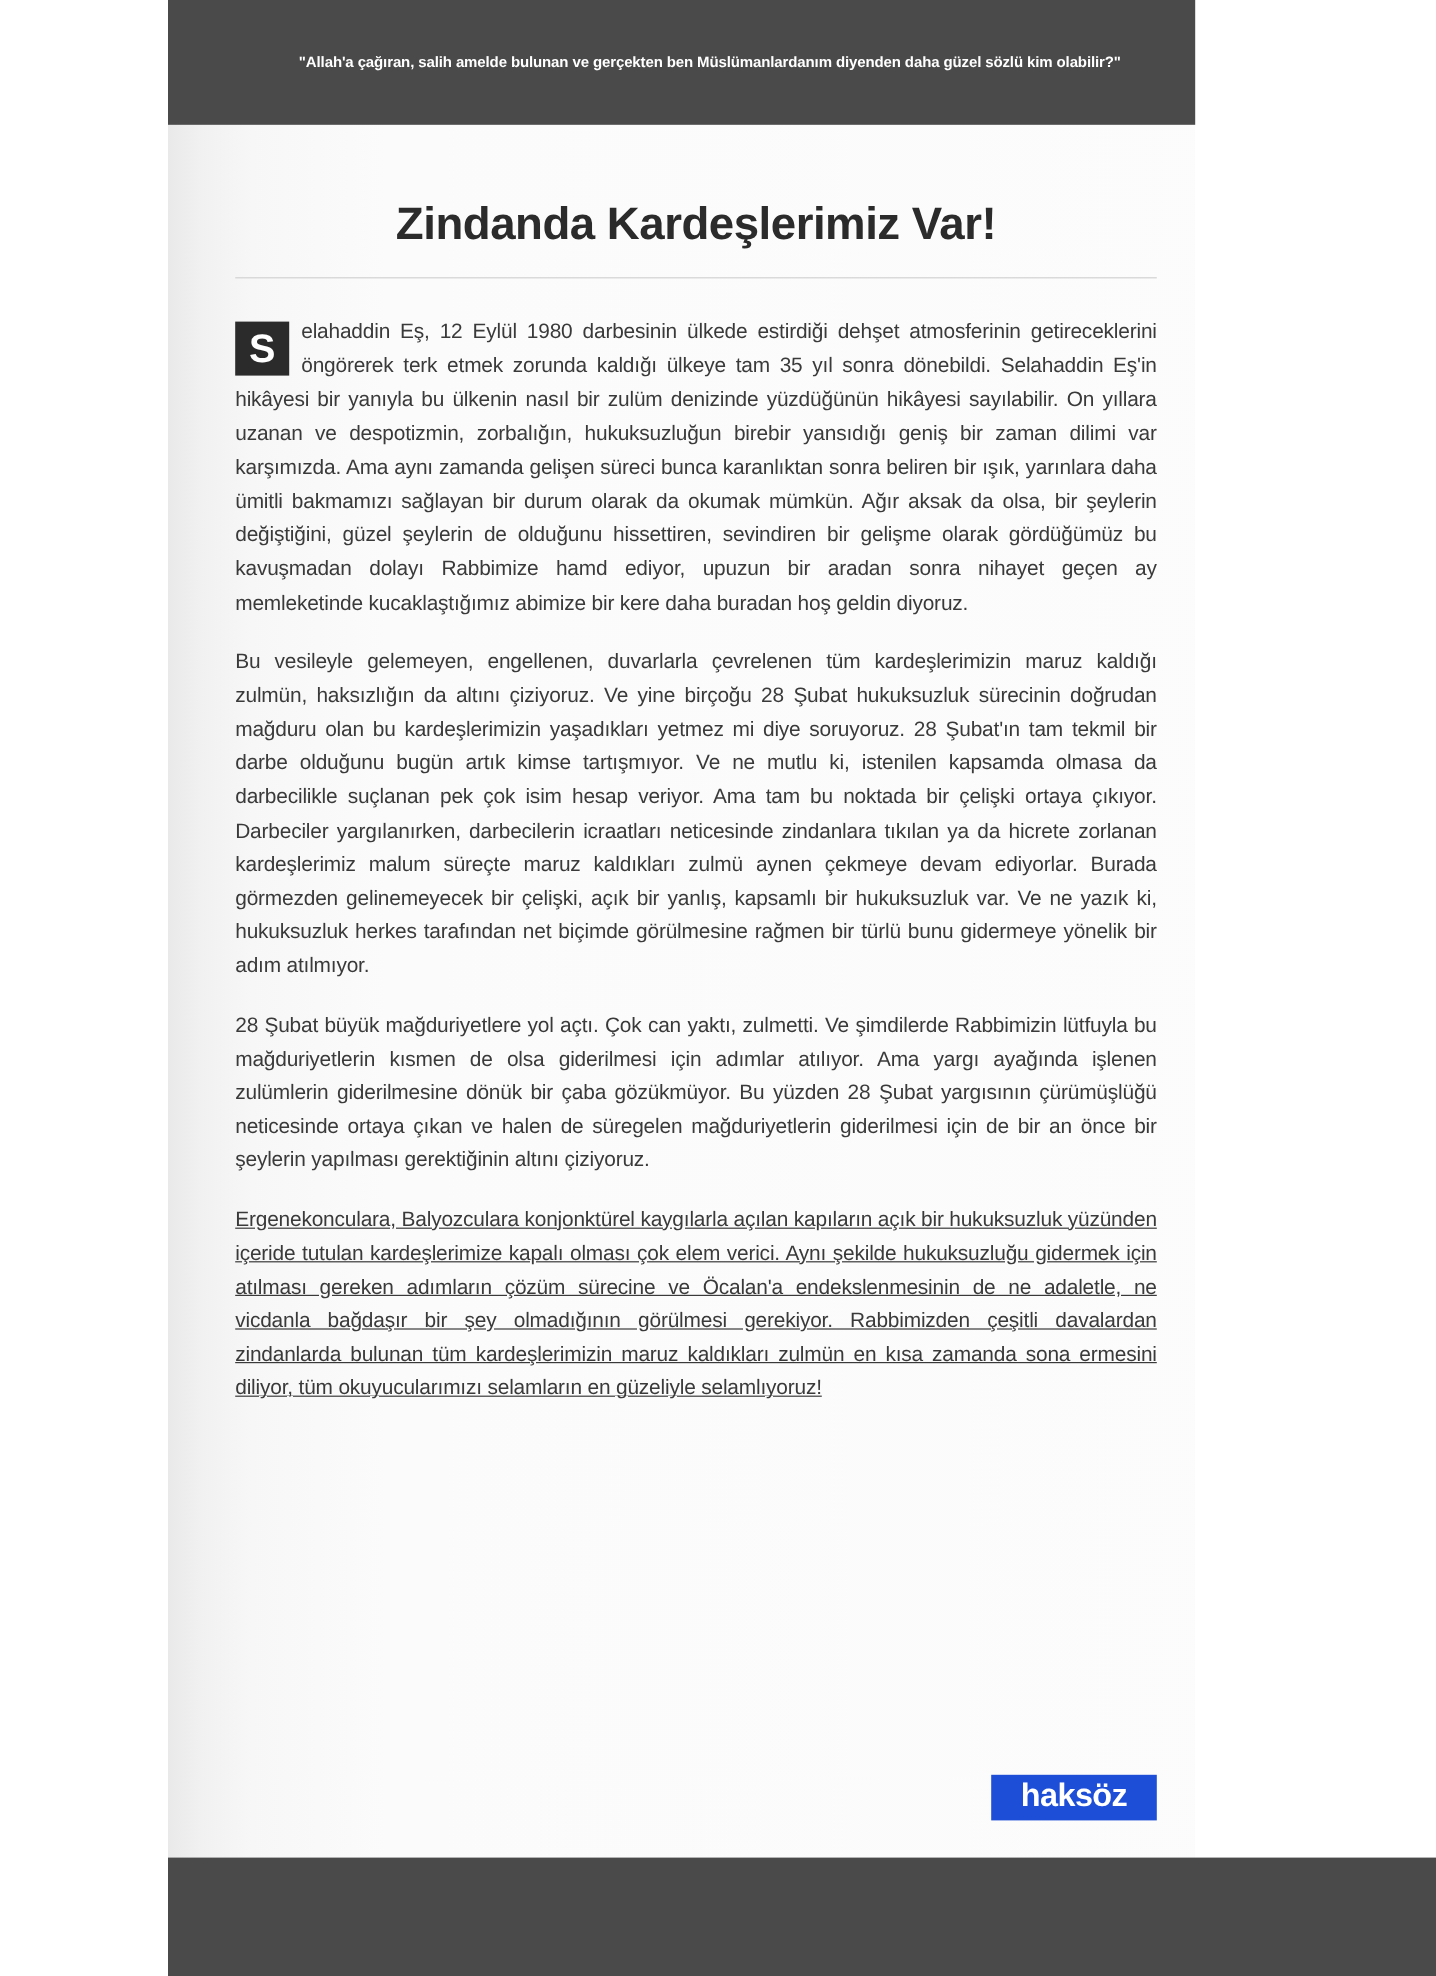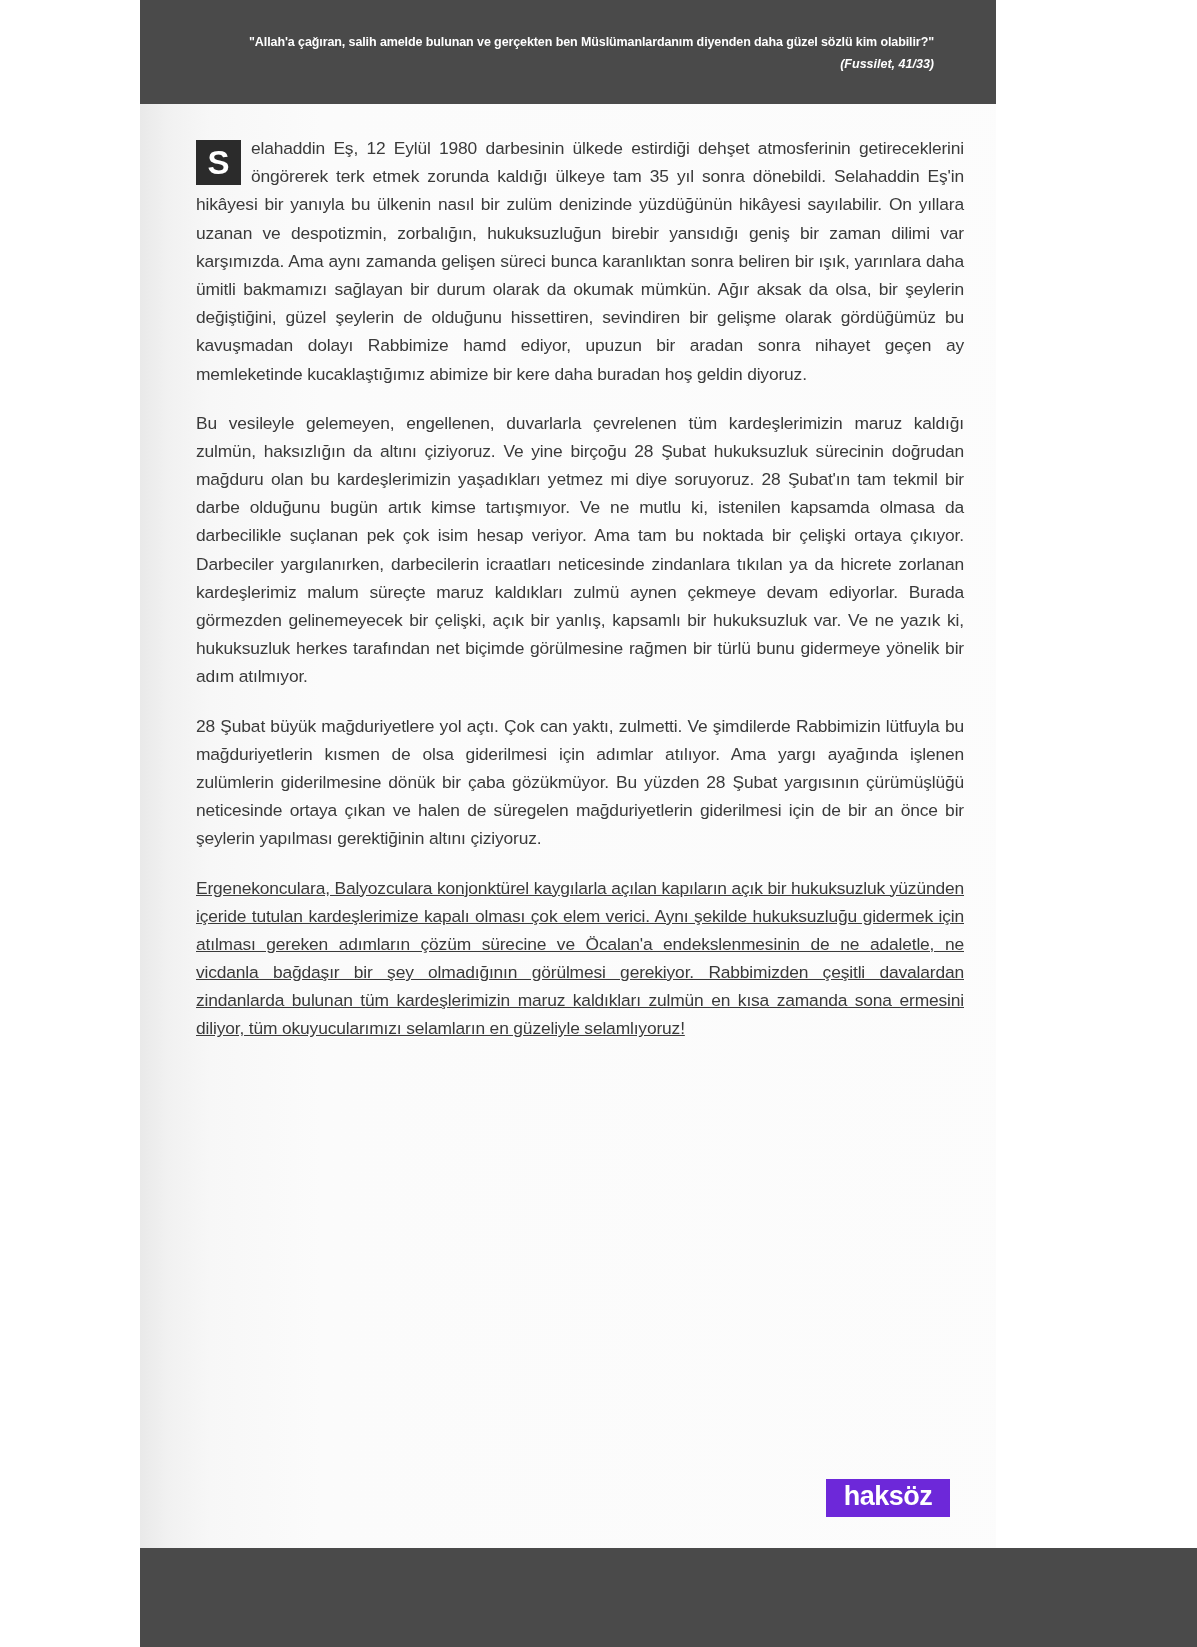--- a/index.html
+++ b/index.html
@@ -144,23 +144,23 @@
     text-align: center;
     margin: 6px 10px 0 0;
     font-family: "Liberation Sans", sans-serif;
   }
 
   
   .logo {
     position: absolute;
     left: 826px;
     top: 1479px;
-    width: 124px;
+    width: 138px;
     height: 38px;
-    background: #6d28d9;
+    background: #1d4ed8;
     color: #ffffff;
     font-size: 27px;
     font-weight: bold;
     letter-spacing: -0.5px;
     display: flex;
     align-items: center;
     justify-content: center;
     box-sizing: border-box;
     padding-bottom: 3px;
   }
@@ -168,24 +168,26 @@
 </head>
 <body>
 
 <div class="page">
   <div class="sheet"></div>
 
   <div class="right-strip"></div>
 
   <div class="quote-band">
     <div class="quote-text">"Allah'a çağıran, salih amelde bulunan ve gerçekten ben Müslümanlardanım diyenden daha güzel sözlü kim olabilir?"</div>
-    <div class="quote-source">(Fussilet, 41/33)</div>
   </div>
 
   <div class="content">
+    <div class="title-wrap">
+      <h1 class="title">Zindanda Kardeşlerimiz Var!</h1>
+    </div>
 
     <div class="body-text">
       <p><span class="dropcap">S</span><span>elahaddin Eş, 12 Eylül 1980 darbesinin ülkede estirdiği dehşet atmosferinin getireceklerini öngörerek terk etmek zorunda kaldığı ülkeye tam 35 yıl sonra dönebildi. Selahaddin Eş'in hikâyesi bir yanıyla bu ülkenin nasıl bir zulüm denizinde yüzdüğünün hikâyesi sayılabilir. On yıllara uzanan ve despotizmin, zorbalığın, hukuksuzluğun birebir yansıdığı geniş bir zaman dilimi var karşımızda. Ama aynı zamanda gelişen süreci bunca karanlıktan sonra beliren bir ışık, yarınlara daha ümitli bakmamızı sağlayan bir durum olarak da okumak mümkün. Ağır aksak da olsa, bir şeylerin değiştiğini, güzel şeylerin de olduğunu hissettiren, sevindiren bir gelişme olarak gördüğümüz bu kavuşmadan dolayı Rabbimize hamd ediyor, upuzun bir aradan sonra nihayet geçen ay memleketinde kucaklaştığımız abimize bir kere daha buradan hoş geldin diyoruz.</span></p>
       <p>Bu vesileyle gelemeyen, engellenen, duvarlarla çevrelenen tüm kardeşlerimizin maruz kaldığı zulmün, haksızlığın da altını çiziyoruz. Ve yine birçoğu 28 Şubat hukuksuzluk sürecinin doğrudan mağduru olan bu kardeşlerimizin yaşadıkları yetmez mi diye soruyoruz. 28 Şubat'ın tam tekmil bir darbe olduğunu bugün artık kimse tartışmıyor. Ve ne mutlu ki, istenilen kapsamda olmasa da darbecilikle suçlanan pek çok isim hesap veriyor. Ama tam bu noktada bir çelişki ortaya çıkıyor. Darbeciler yargılanırken, darbecilerin icraatları neticesinde zindanlara tıkılan ya da hicrete zorlanan kardeşlerimiz malum süreçte maruz kaldıkları zulmü aynen çekmeye devam ediyorlar. Burada görmezden gelinemeyecek bir çelişki, açık bir yanlış, kapsamlı bir hukuksuzluk var. Ve ne yazık ki, hukuksuzluk herkes tarafından net biçimde görülmesine rağmen bir türlü bunu gidermeye yönelik bir adım atılmıyor.</p>
       <p>28 Şubat büyük mağduriyetlere yol açtı. Çok can yaktı, zulmetti. Ve şimdilerde Rabbimizin lütfuyla bu mağduriyetlerin kısmen de olsa giderilmesi için adımlar atılıyor. Ama yargı ayağında işlenen zulümlerin giderilmesine dönük bir çaba gözükmüyor. Bu yüzden 28 Şubat yargısının çürümüşlüğü neticesinde ortaya çıkan ve halen de süregelen mağduriyetlerin giderilmesi için de bir an önce bir şeylerin yapılması gerektiğinin altını çiziyoruz.</p>
       <p>Ergenekonculara, Balyozculara konjonktürel kaygılarla açılan kapıların açık bir hukuksuzluk yüzünden içeride tutulan kardeşlerimize kapalı olması çok elem verici. Aynı şekilde hukuksuzluğu gidermek için atılması gereken adımların çözüm sürecine ve Öcalan'a endekslenmesinin de ne adaletle, ne vicdanla bağdaşır bir şey olmadığının görülmesi gerekiyor. Rabbimizden çeşitli davalardan zindanlarda bulunan tüm kardeşlerimizin maruz kaldıkları zulmün en kısa zamanda sona ermesini diliyor, tüm okuyucularımızı selamların en güzeliyle selamlıyoruz!</p>
     </div>
   </div>
 
   <div class="logo">haksöz</div>

